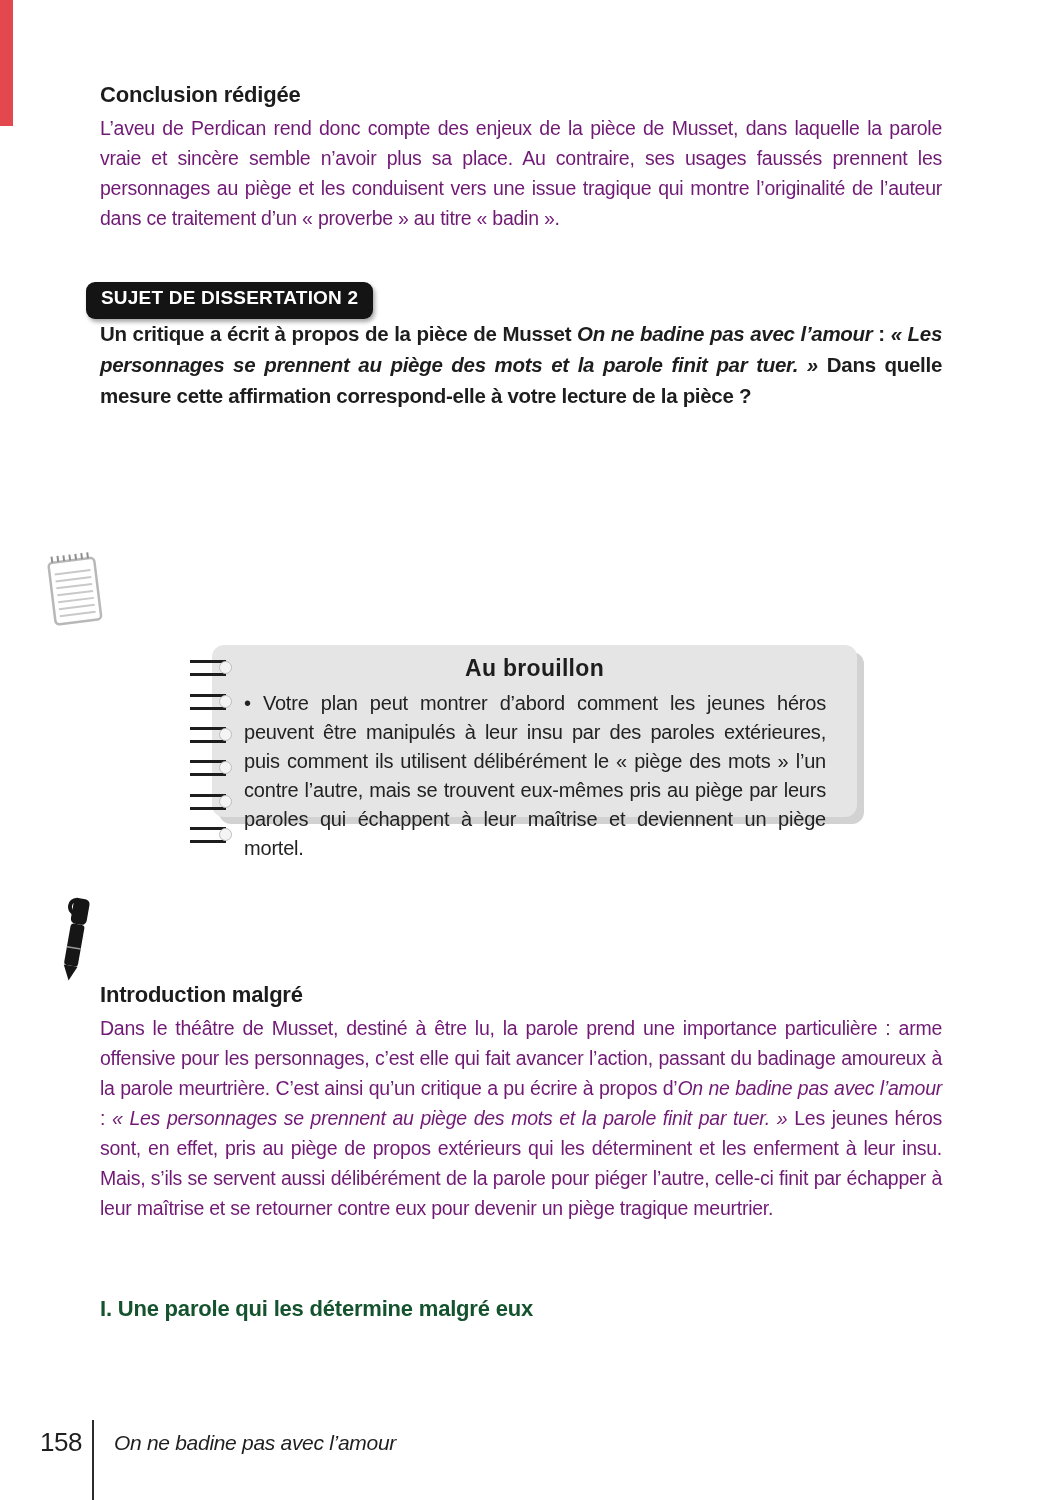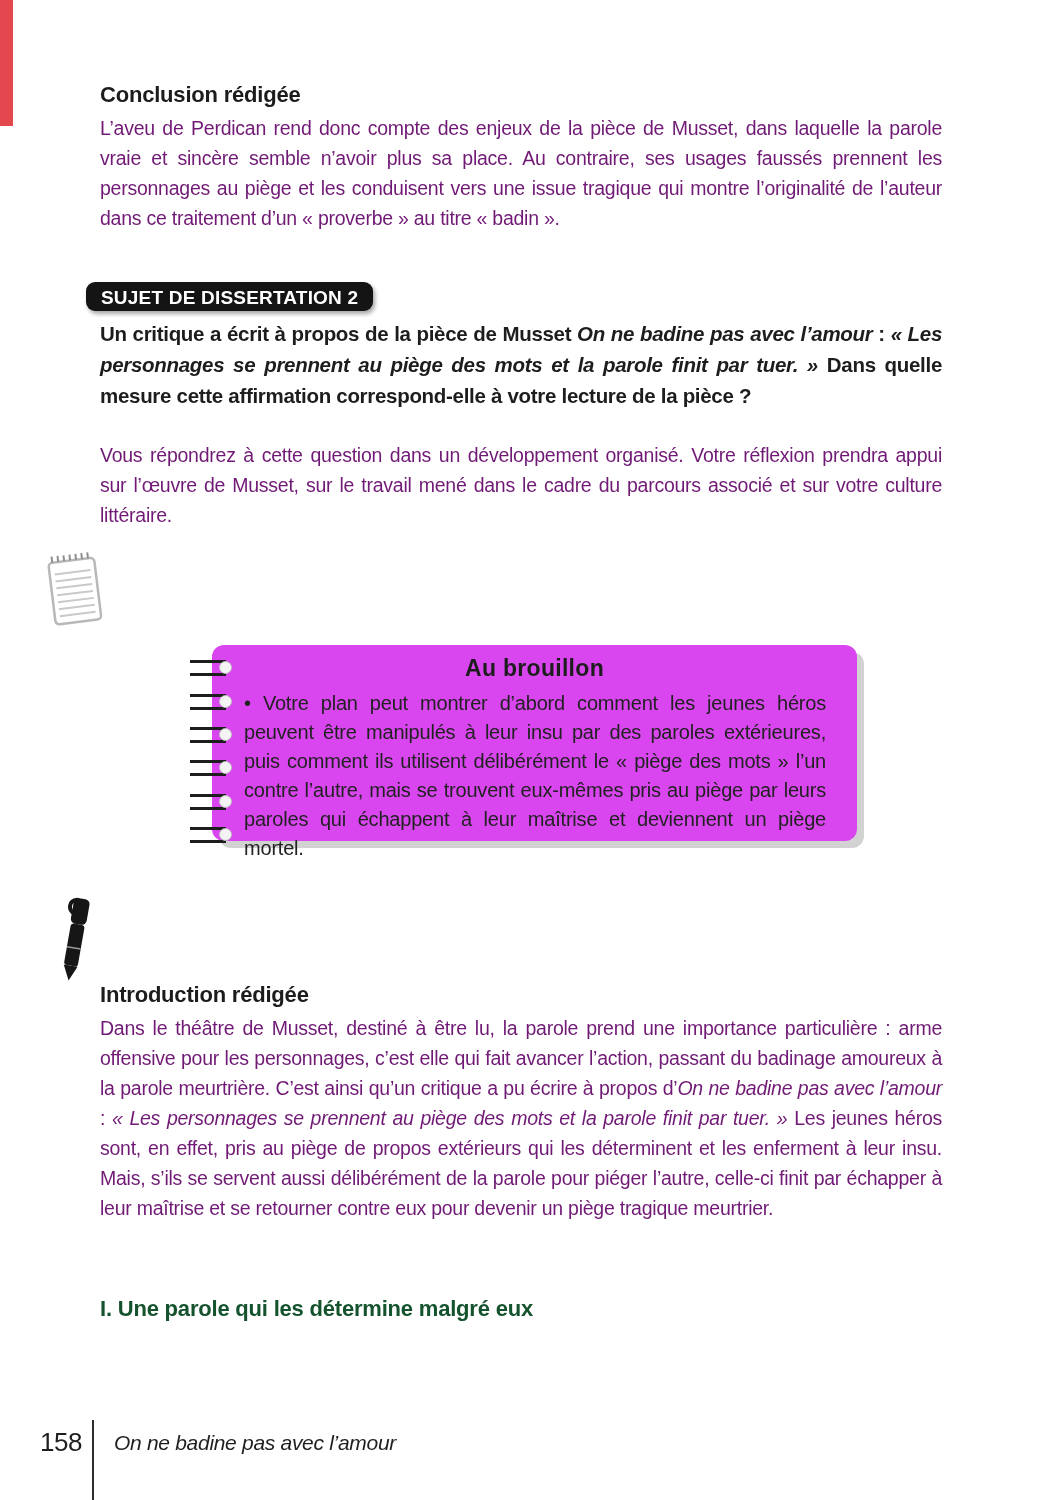--- a/index.html
+++ b/index.html
@@ -13,27 +13,27 @@
   .h-part{font-size:22px;font-weight:bold;color:#14532d;letter-spacing:-0.2px;}
   
   .para{width:842px;font-size:19.5px;line-height:30px;text-align:justify;color:#701a75;letter-spacing:-0.25px;}
   .para-bold{width:842px;font-size:20.5px;line-height:31px;text-align:justify;font-weight:bold;color:#1d1d1d;letter-spacing:-0.3px;}
   .seg-r{font-weight:inherit;}
   .seg-b{font-weight:bold;}
   .seg-i{font-style:italic;}
   .seg-bi{font-weight:bold;font-style:italic;}
   
   .banner{background:#141414;color:#ffffff;font-weight:bold;font-size:19px;letter-spacing:0.2px;
-          padding:5px 15px 2px 15px;border-radius:9px;box-shadow:2px 3px 4px rgba(0,0,0,0.35);
+          padding:5px 15px 10px 15px;border-radius:9px;box-shadow:2px 3px 4px rgba(0,0,0,0.35);
           display:inline-block;}
   
   .pill{background:#a7a7a7;color:#ffffff;font-weight:bold;font-size:20px;letter-spacing:0.2px;
         padding:4px 18px 6px 18px;border-radius:14px;box-shadow:0 0 0 3px #dddddd;display:inline-block;}
   
-  .notebox{left:212px;top:645px;width:645px;height:196px;background:#d946ef;border-radius:12px;
+  .notebox{left:212px;top:645px;width:645px;height:172px;background:#e5e5e5;border-radius:12px;
            box-shadow:7px 7px 0 0 #d2d2d2;}
   .notebox-title{position:absolute;top:10px;left:0;width:100%;text-align:center;
                  font-size:23px;font-weight:bold;color:#1d1d1d;letter-spacing:0.3px;}
   .notebox-body{position:absolute;top:44px;left:32px;width:582px;font-size:20px;line-height:29px;
                 text-align:justify;color:#222;letter-spacing:-0.2px;}
   .ring{position:absolute;width:36px;height:10px;border-top:3px solid #1d1d1d;border-bottom:3px solid #1d1d1d;}
   .ring::after{content:"";position:absolute;right:-6px;top:-2px;width:11px;height:11px;border-radius:50%;
                background:#f4f4f4;border:1px solid #bdbdbd;}
   
   .footer-num{font-size:26px;color:#1f1f1f;letter-spacing:-0.5px;}
@@ -49,21 +49,20 @@
 
   <div class="abs h-black" style="left:100px;top:82px;">Conclusion rédigée</div>
   <div class="abs para" style="left:100px;top:113px;">L’aveu de Perdican rend donc compte des enjeux de la pièce de Musset, dans laquelle la parole vraie et sincère semble n’avoir plus sa place. Au contraire, ses usages faussés prennent les personnages au piège et les conduisent vers une issue tragique qui montre l’originalité de l’auteur dans ce traitement d’un « proverbe » au titre « badin ».</div>
 
   <div class="abs" style="left:86px;top:282px;">
     <span class="banner">SUJET DE DISSERTATION 2</span>
   </div>
 
   <div class="abs para-bold" style="left:100px;top:318px;"><span class="seg-b">Un critique a écrit à propos de la pièce de Musset </span><span class="seg-bi">On ne badine pas avec l’amour</span><span class="seg-b"> : </span><span class="seg-bi">« Les personnages se prennent au piège des mots et la parole finit par tuer. »</span><span class="seg-b"> Dans quelle mesure cette affirmation correspond-elle à votre lecture de la pièce ?</span></div>
 
-  <div class="abs para" style="left:100px;top:440px;">Vous répondrez à cette question dans un développement organisé. Votre réflexion prendra appui sur l’œuvre de Musset, sur le travail mené dans le cadre du parcours associé et sur votre culture littéraire.</div>
 
   <div class="abs" style="left:47px;top:552px;transform:rotate(-7deg);">
     <svg width="58" height="76" viewBox="0 0 58 76">
       <rect x="5" y="8" width="46" height="62" rx="4" fill="#ffffff" stroke="#b8b8b8" stroke-width="2.5"></rect>
       <g stroke="#c9c9c9" stroke-width="2">
         <line x1="10" y1="20" x2="46" y2="20"></line>
           <line x1="10" y1="27" x2="46" y2="27"></line>
         <line x1="10" y1="34" x2="46" y2="34"></line>
           <line x1="10" y1="41" x2="46" y2="41"></line>
         <line x1="10" y1="48" x2="46" y2="48"></line>
@@ -97,21 +96,21 @@
   <div class="abs" style="left:58px;top:896px;transform:rotate(10deg);">
     <svg width="34" height="86" viewBox="0 0 34 86">
       <rect x="9" y="2" width="16" height="26" rx="5" fill="#161616"></rect>
       <path d="M12 4 C4 6 4 16 12 18" fill="none" stroke="#161616" stroke-width="4" stroke-linecap="round"></path>
       <rect x="10" y="28" width="14" height="42" rx="3" fill="#161616"></rect>
       <line x1="10" y1="52" x2="24" y2="52" stroke="#9a9a9a" stroke-width="1.5"></line>
       <polygon points="10,70 24,70 17.5,85" fill="#161616"></polygon>
     </svg>
   </div>
 
-  <div class="abs h-black" style="left:100px;top:982px;">Introduction rédigée</div>
+  <div class="abs h-black" style="left:100px;top:982px;">Introduction malgré</div>
   <div class="abs para" style="left:100px;top:1013px;"><span class="seg-r">Dans le théâtre de Musset, destiné à être lu, la parole prend une importance particulière : arme offensive pour les personnages, c’est elle qui fait avancer l’action, passant du badinage amoureux à la parole meurtrière. C’est ainsi qu’un critique a pu écrire à propos d’</span><span class="seg-i">On ne badine pas avec l’amour</span><span class="seg-r"> : </span><span class="seg-i">« Les personnages se prennent au piège des mots et la parole finit par tuer. »</span><span class="seg-r"> Les jeunes héros sont, en effet, pris au piège de propos extérieurs qui les déterminent et les enferment à leur insu. Mais, s’ils se servent aussi délibérément de la parole pour piéger l’autre, celle-ci finit par échapper à leur maîtrise et se retourner contre eux pour devenir un piège tragique meurtrier.</span></div>
 
   <div class="abs h-part" style="left:100px;top:1296px;">I. Une parole qui les détermine malgré eux</div>
 
   <div class="abs footer-num" style="left:40px;top:1427px;">158</div>
   <div class="abs footer-rule" style="left:92px;top:1420px;"></div>
   <div class="abs footer-title" style="left:114px;top:1431px;">On ne badine pas avec l’amour</div>
 
 </div>
 

